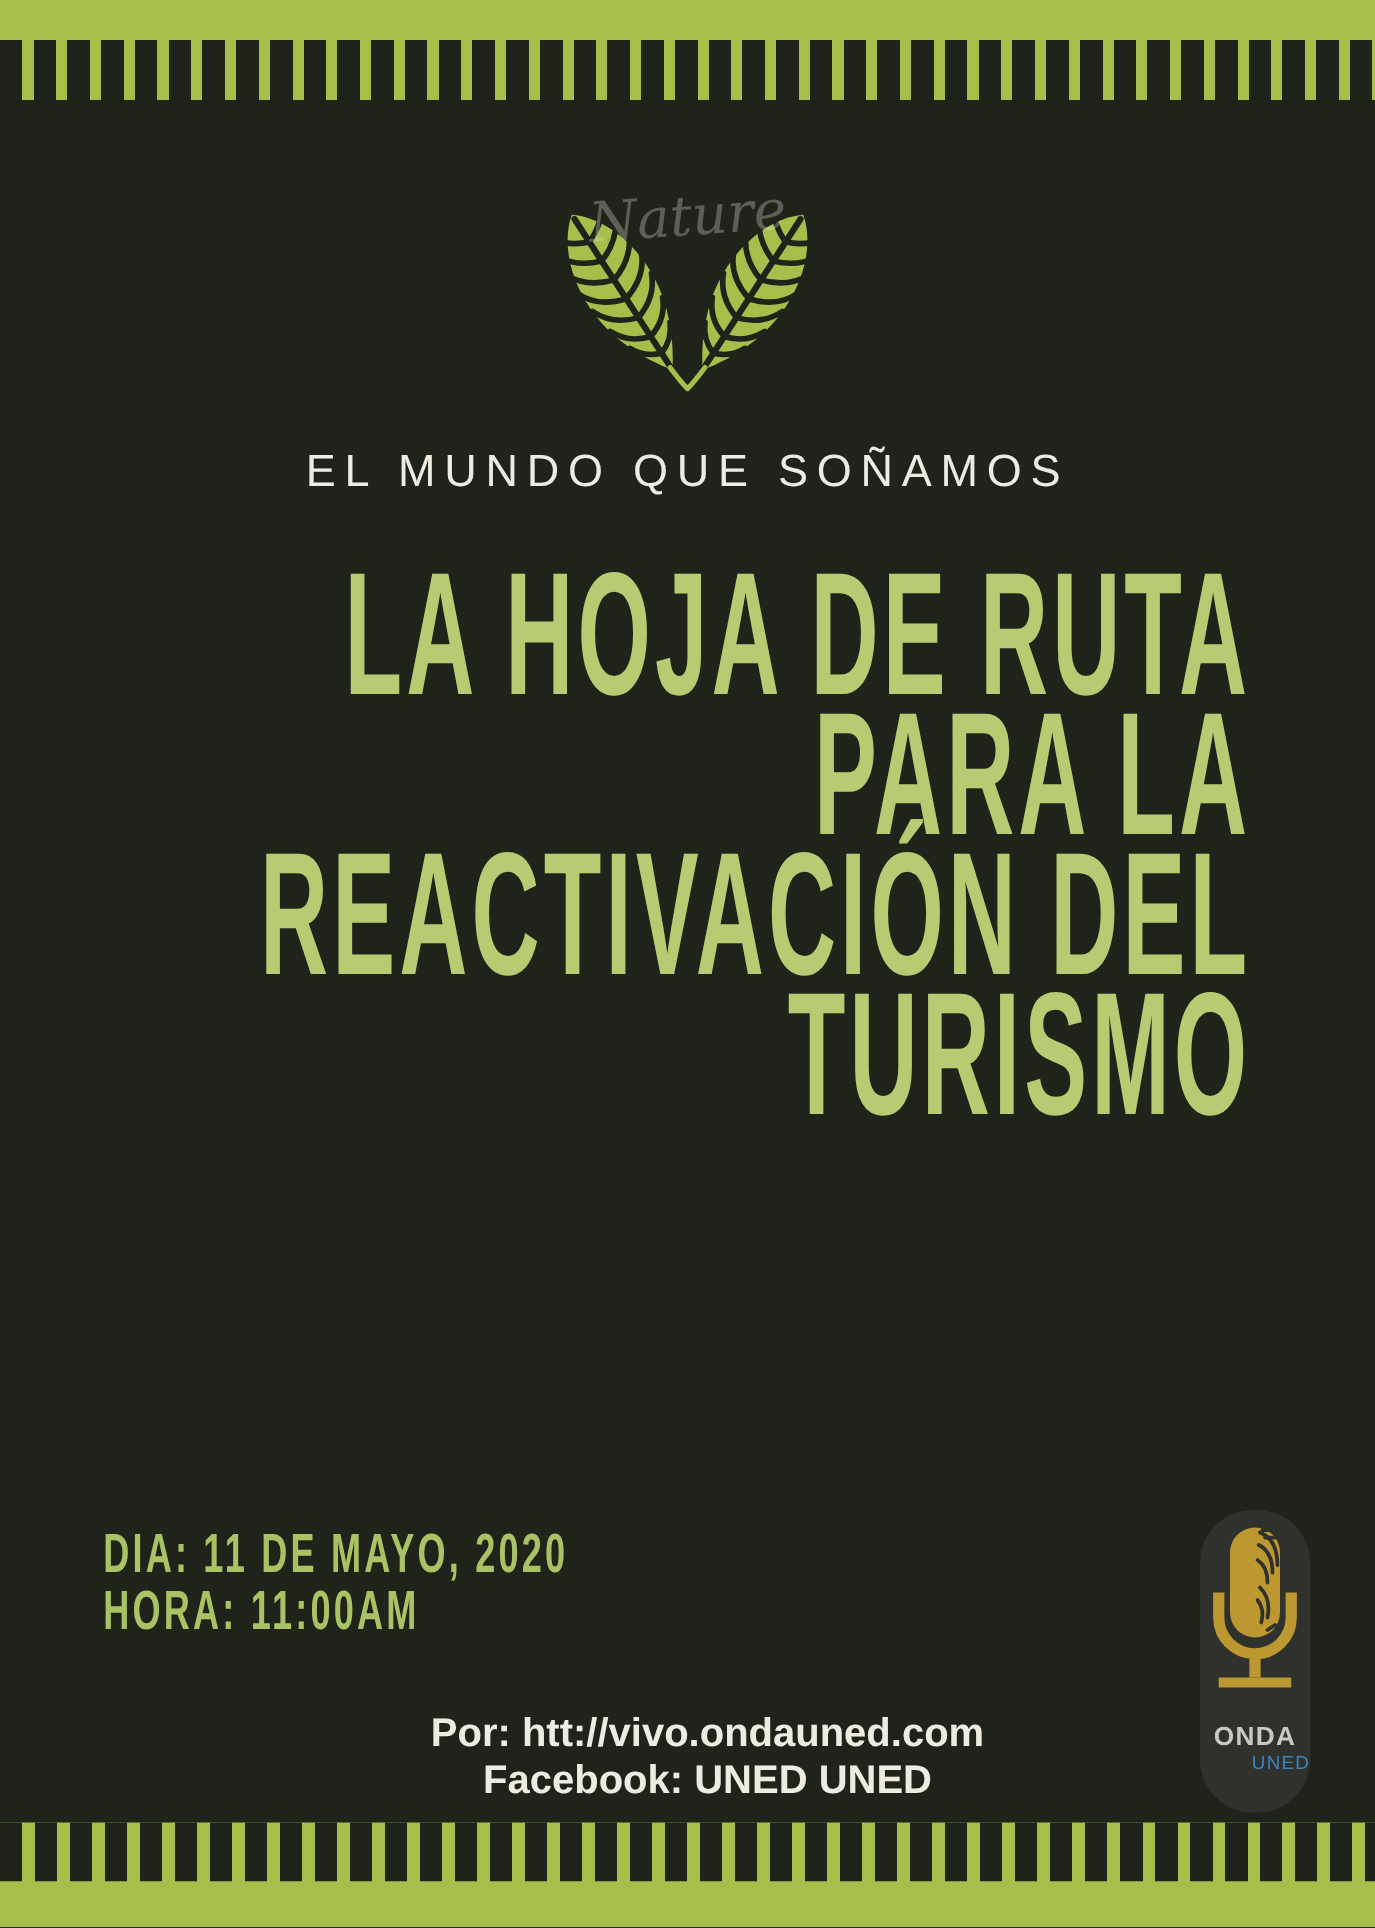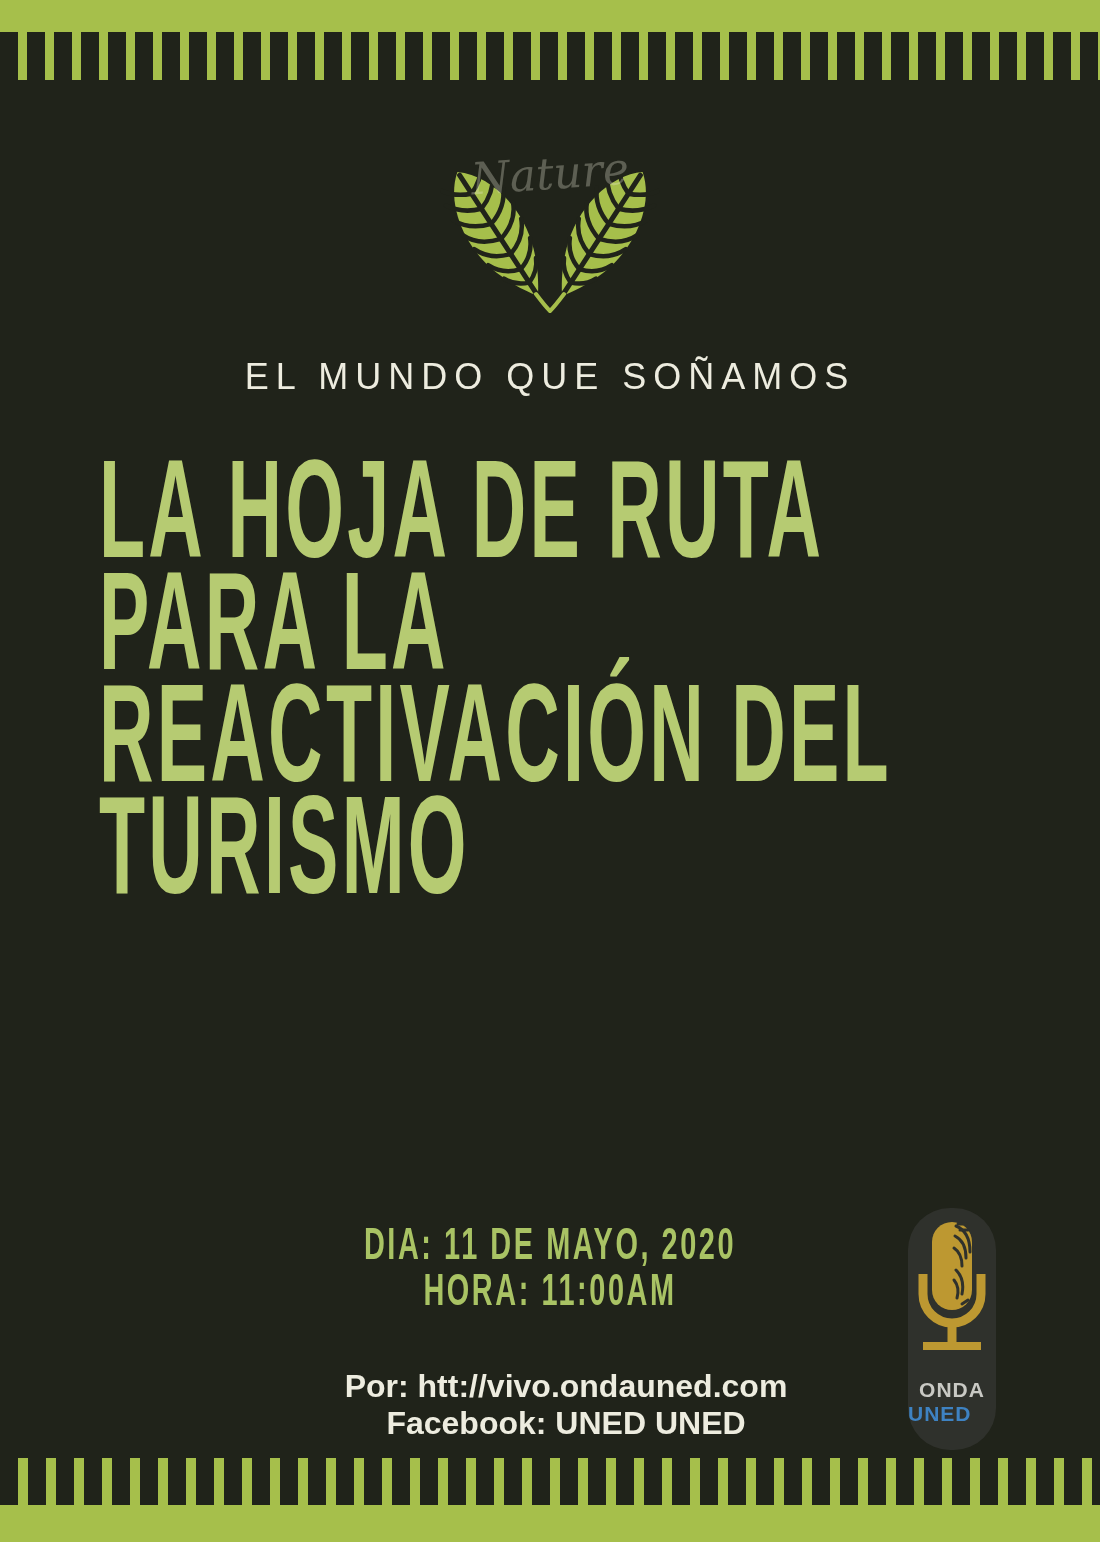--- a/index.html
+++ b/index.html
@@ -40,55 +40,55 @@
   }
   
   .tagline{
     position:absolute;top:356px;left:0;width:100%;
     text-align:center;color:var(--offwhite);
     font-size:36px;letter-spacing:7px;font-weight:400;
   }
   
   .title{
     position:absolute;top:452px;left:0;width:100%;
-    text-align:left;color:var(--title-green);
+    text-align:right;color:var(--title-green);
     font-weight:bold;font-size:92px;line-height:112px;letter-spacing:4px;
   }
   .title .line{display:block;transform:scale(0.82,1.52);transform-origin:50% 50%;white-space:nowrap;}
   
   .participation{
     position:absolute;top:1020px;left:0;width:100%;
     text-align:center;color:var(--offwhite);
     font-style:italic;font-size:37px;line-height:50px;
   }
   
   .schedule{
     position:absolute;top:1220px;left:0;width:100%;
-    text-align:center;color:var(--date-green);
+    text-align:left;color:var(--date-green);
     font-weight:bold;font-size:34px;line-height:46px;letter-spacing:3px;
   }
   .schedule .line{display:block;transform:scale(0.85,1.3);transform-origin:50% 50%;white-space:nowrap;}
   
   .broadcast{
     position:absolute;top:1368px;left:16px;width:100%;
     text-align:center;color:var(--offwhite);
     font-weight:bold;font-size:32px;line-height:37px;
   }
   
   .logo-pill{
-    position:absolute;left:908px;top:1208px;width:88px;height:242px;
+    position:absolute;left:960px;top:1208px;width:88px;height:242px;
     background:var(--pill);border-radius:42px;
   }
   .logo-pill svg{display:block;margin:0 auto;}
   .logo-onda{
     text-align:center;font-weight:bold;font-size:21px;letter-spacing:1px;
     color:#c9c9c4;margin-top:2px;
   }
   .logo-uned{
-    text-align:left;font-weight:bold;font-size:21px;letter-spacing:1px;
+    text-align:right;font-weight:normal;font-size:15px;letter-spacing:1px;
     color:var(--uned-blue);
   }
 </style>
 </head>
 <body>
 
 <div class="poster">
 
   <div class="border-top">
     <div class="comb"></div>

